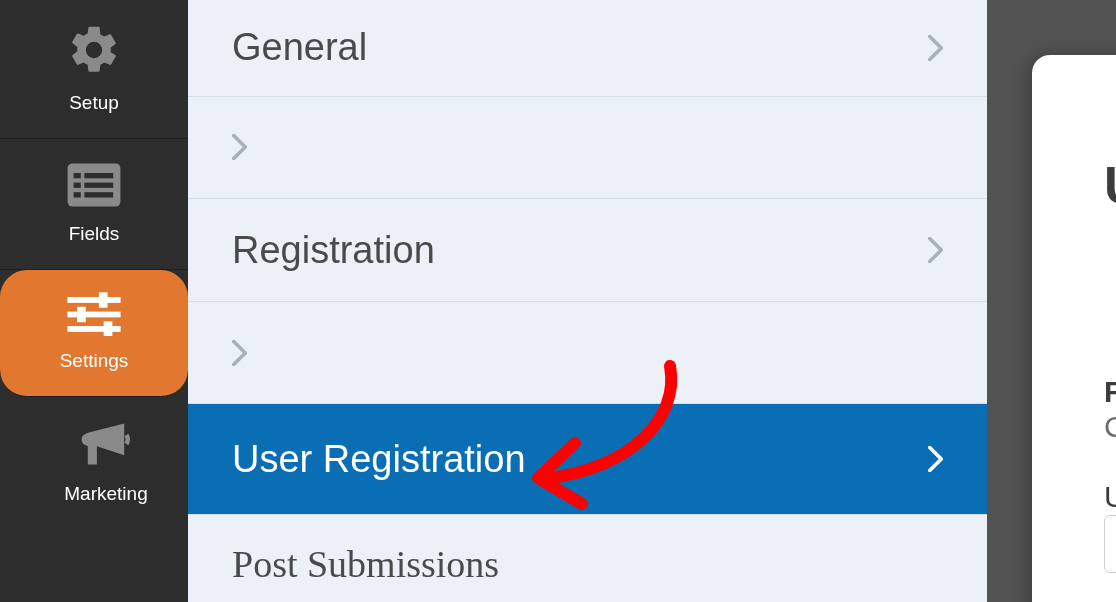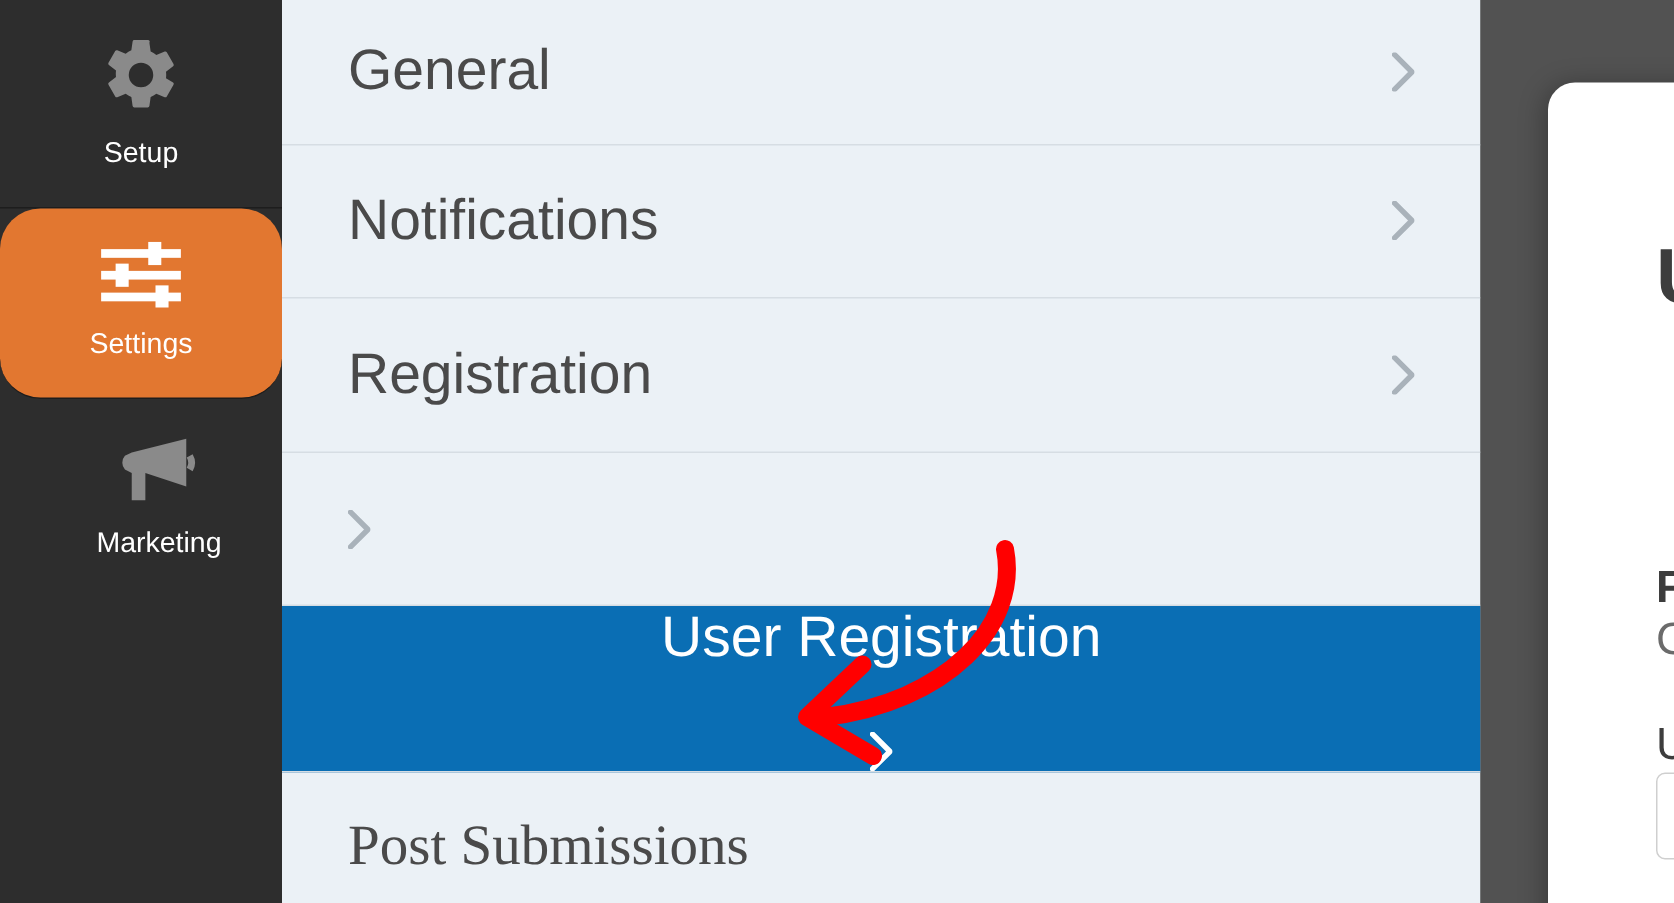--- a/index.html
+++ b/index.html
@@ -42,20 +42,34 @@
 
     <div class="sb-item inactive">
       <span class="icon">
         <svg width="56" height="56" viewBox="0 0 24 24" fill="#8a8a8a">
             <path d="M19.14,12.94a7.14,7.14,0,0,0,.06-.94,7.14,7.14,0,0,0-.06-.94l2.03-1.58a.5.5,0,0,0,.12-.64l-1.92-3.32a.5.5,0,0,0-.6-.22l-2.39.96a7.03,7.03,0,0,0-1.62-.94l-.36-2.54A.5.5,0,0,0,13.9,2h-3.8a.5.5,0,0,0-.5.42L9.24,4.96a7.03,7.03,0,0,0-1.62.94l-2.39-.96a.5.5,0,0,0-.6.22L2.71,8.48a.5.5,0,0,0,.12.64l2.03,1.58a7.14,7.14,0,0,0-.06.94,7.14,7.14,0,0,0,.06.94L2.83,14.16a.5.5,0,0,0-.12.64l1.92,3.32a.5.5,0,0,0,.6.22l2.39-.96a7.03,7.03,0,0,0,1.62.94l.36,2.54a.5.5,0,0,0,.5.42h3.8a.5.5,0,0,0,.5-.42l.36-2.54a7.03,7.03,0,0,0,1.62-.94l2.39.96a.5.5,0,0,0,.6-.22l1.92-3.32a.5.5,0,0,0-.12-.64ZM12,15.5A3.5,3.5,0,1,1,15.5,12,3.5,3.5,0,0,1,12,15.5Z"></path>
           </svg>
       </span>
       <span class="label">Setup</span>
     </div>
 
+    <div class="sb-item inactive">
+      <span class="icon">
+        <svg width="58" height="48" viewBox="0 0 24 20" fill="#8a8a8a">
+            <rect x="1" y="1" width="22" height="18" rx="2"></rect>
+            <rect x="3.5" y="5" width="3" height="2.2" fill="#2d2d2d"></rect>
+            <rect x="8" y="5" width="12" height="2.2" fill="#2d2d2d"></rect>
+            <rect x="3.5" y="9" width="3" height="2.2" fill="#2d2d2d"></rect>
+            <rect x="8" y="9" width="12" height="2.2" fill="#2d2d2d"></rect>
+            <rect x="3.5" y="13" width="3" height="2.2" fill="#2d2d2d"></rect>
+            <rect x="8" y="13" width="12" height="2.2" fill="#2d2d2d"></rect>
+          </svg>
+      </span>
+      <span class="label">Fields</span>
+    </div>
 
     <div class="sb-item active">
       <span class="icon">
         <svg width="58" height="44" viewBox="0 0 24 18" fill="#ffffff">
           <rect x="1" y="2" width="22" height="2.4"></rect>
             <rect x="14" y="0" width="3.6" height="6.4"></rect>
           <rect x="1" y="8" width="22" height="2.4"></rect>
             <rect x="5" y="6" width="3.6" height="6.4"></rect>
           <rect x="1" y="14" width="22" height="2.4"></rect>
             <rect x="16" y="12" width="3.6" height="6.4"></rect>
@@ -81,21 +95,20 @@
     <div class="set-item first">
       <span class="s-label">General</span>
       <span class="chev">
         <svg width="15" height="26" viewBox="0 0 10 18">
             <path d="M1 1 L9 9 L1 17" stroke="#a9b2ba" stroke-width="2.5" fill="none" stroke-linecap="round" stroke-linejoin="round"></path>
           </svg>
       </span>
     </div>
 
     <div class="set-item">
-      <span class="s-label">Notifications</span>
       <span class="chev">
         <svg width="15" height="26" viewBox="0 0 10 18">
             <path d="M1 1 L9 9 L1 17" stroke="#a9b2ba" stroke-width="2.5" fill="none" stroke-linecap="round" stroke-linejoin="round"></path>
           </svg>
       </span>
     </div>
 
     <div class="set-item">
       <span class="s-label">Registration</span>
       <span class="chev">
@@ -106,21 +119,21 @@
     </div>
 
     <div class="set-item">
       <span class="chev">
         <svg width="15" height="26" viewBox="0 0 10 18">
             <path d="M1 1 L9 9 L1 17" stroke="#a9b2ba" stroke-width="2.5" fill="none" stroke-linecap="round" stroke-linejoin="round"></path>
           </svg>
       </span>
     </div>
 
-    <div class="set-item active" style="height:112px;flex-direction:column;">
+    <div class="set-item active" style="height:112px;">
       <span class="s-label">User Registration</span>
       <span class="chev">
         <svg width="15" height="26" viewBox="0 0 10 18">
             <path d="M1 1 L9 9 L1 17" stroke="#ffffff" stroke-width="2.5" fill="none" stroke-linecap="round" stroke-linejoin="round"></path>
           </svg>
       </span>
     </div>
 
     <div class="set-item last">
       <span class="s-label">Post Submissions</span>

